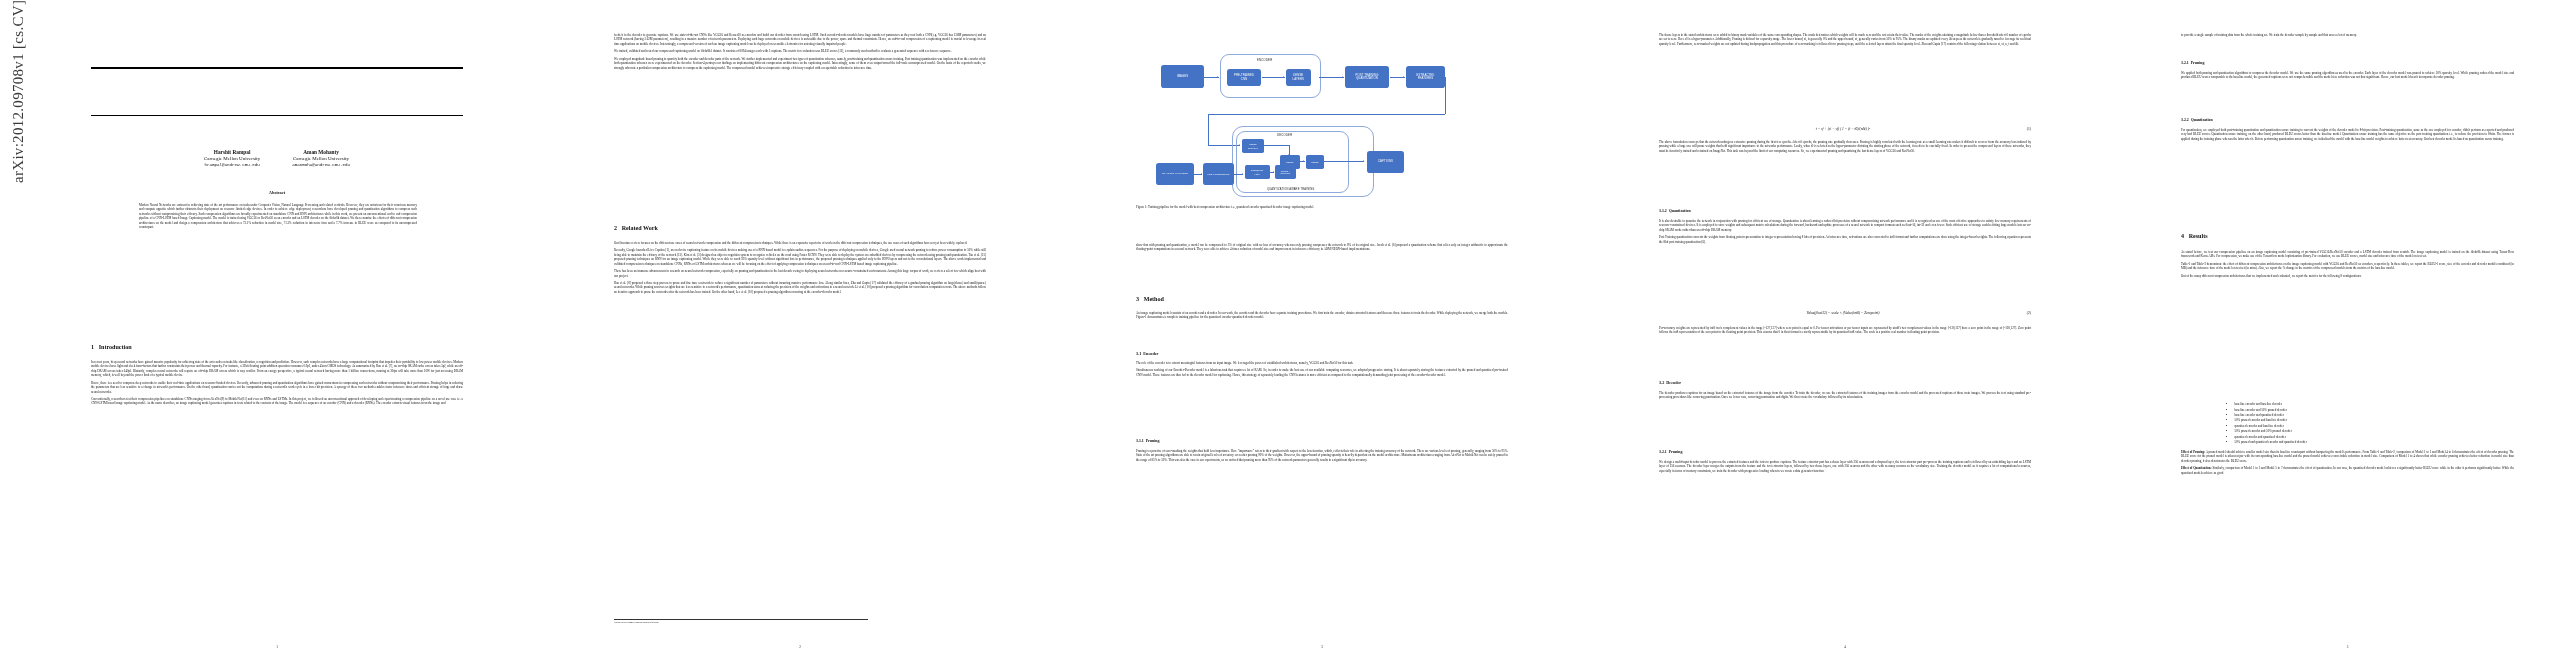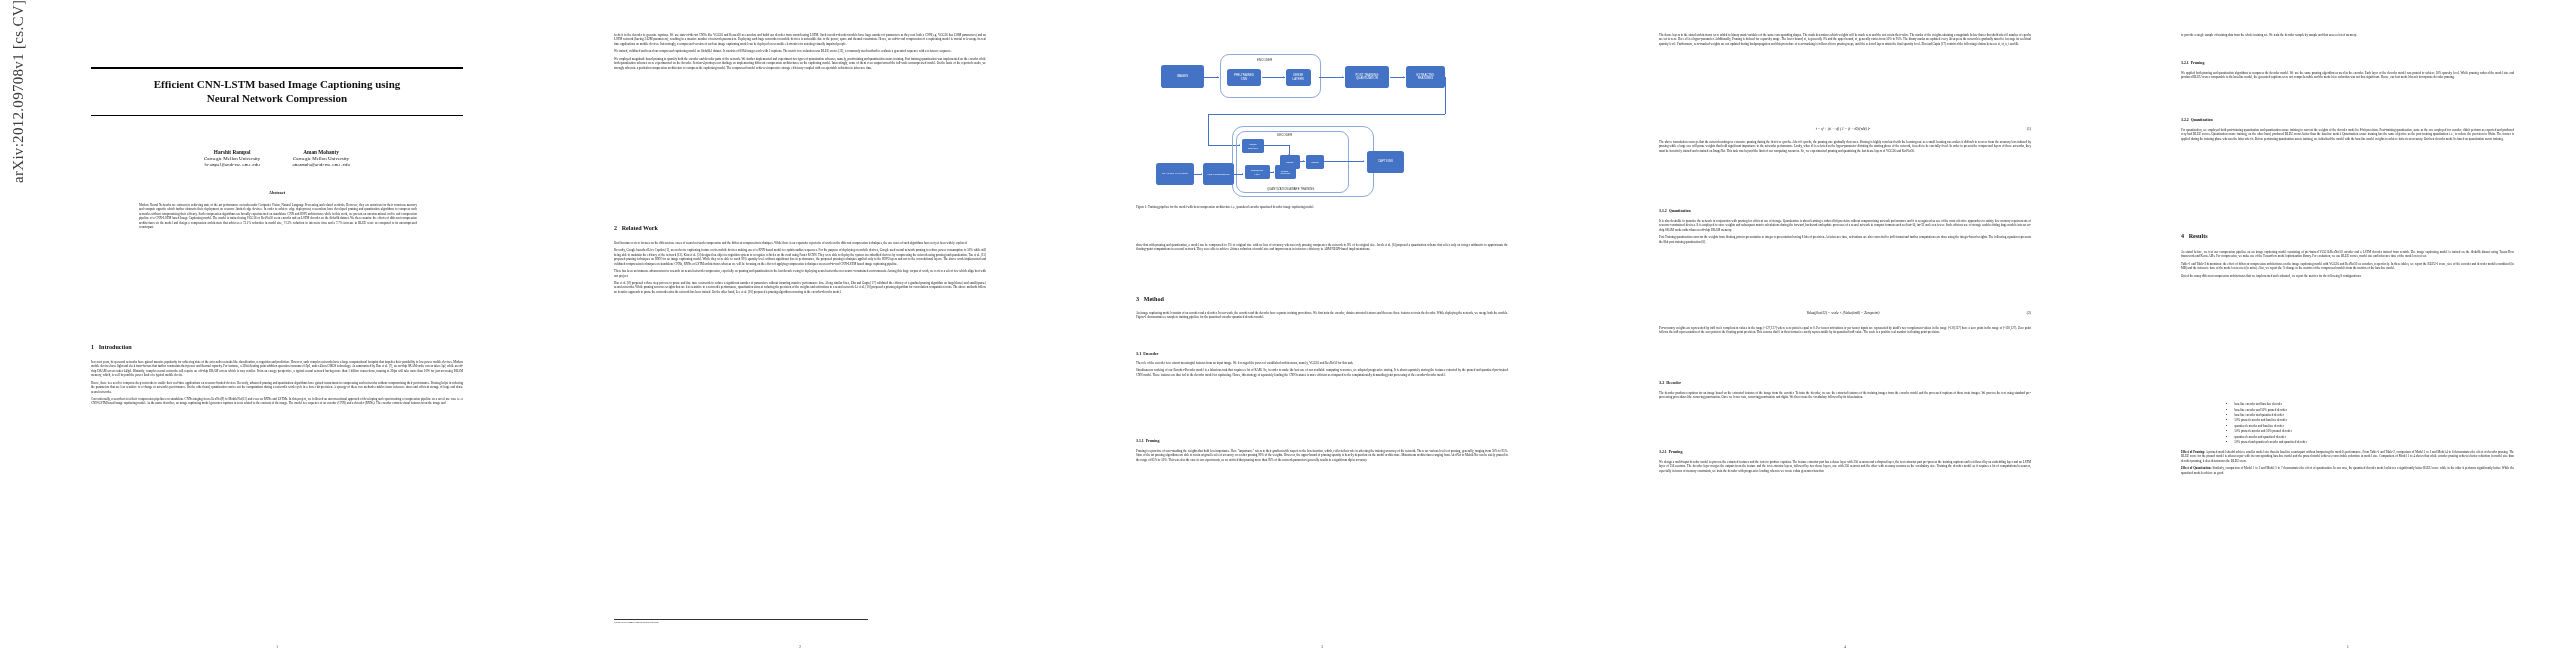--- a/index.html
+++ b/index.html
@@ -71,24 +71,20 @@
 <body>
 
 <div class="stage">
 
   <div class="arxiv-stamp">arXiv:2012.09708v1  [cs.CV]  17 Dec 2020</div>
 
   <div class="page" style="left:33px;top:11px;width:489px;height:645px;">
 
     <div class="rule thick" style="position:absolute;left:58px;top:56px;width:372px;"></div>
 
-    <div class="title" style="position:absolute;left:58px;top:66px;width:372px;font-size:11px;">
-      <div>Efficient CNN-LSTM based Image Captioning using</div>
-      <div>Neural Network Compression</div>
-    </div>
 
     <div class="rule thin" style="position:absolute;left:58px;top:104px;width:372px;"></div>
 
     <div class="authors" style="position:absolute;left:58px;top:129px;width:372px;">
       <div class="author">
         <div class="name">Harshit Rampal</div>
         <div class="aff">Carnegie Mellon University</div>
         <div class="mail">hrampal@andrew.cmu.edu</div>
       </div>
       <div class="author">

